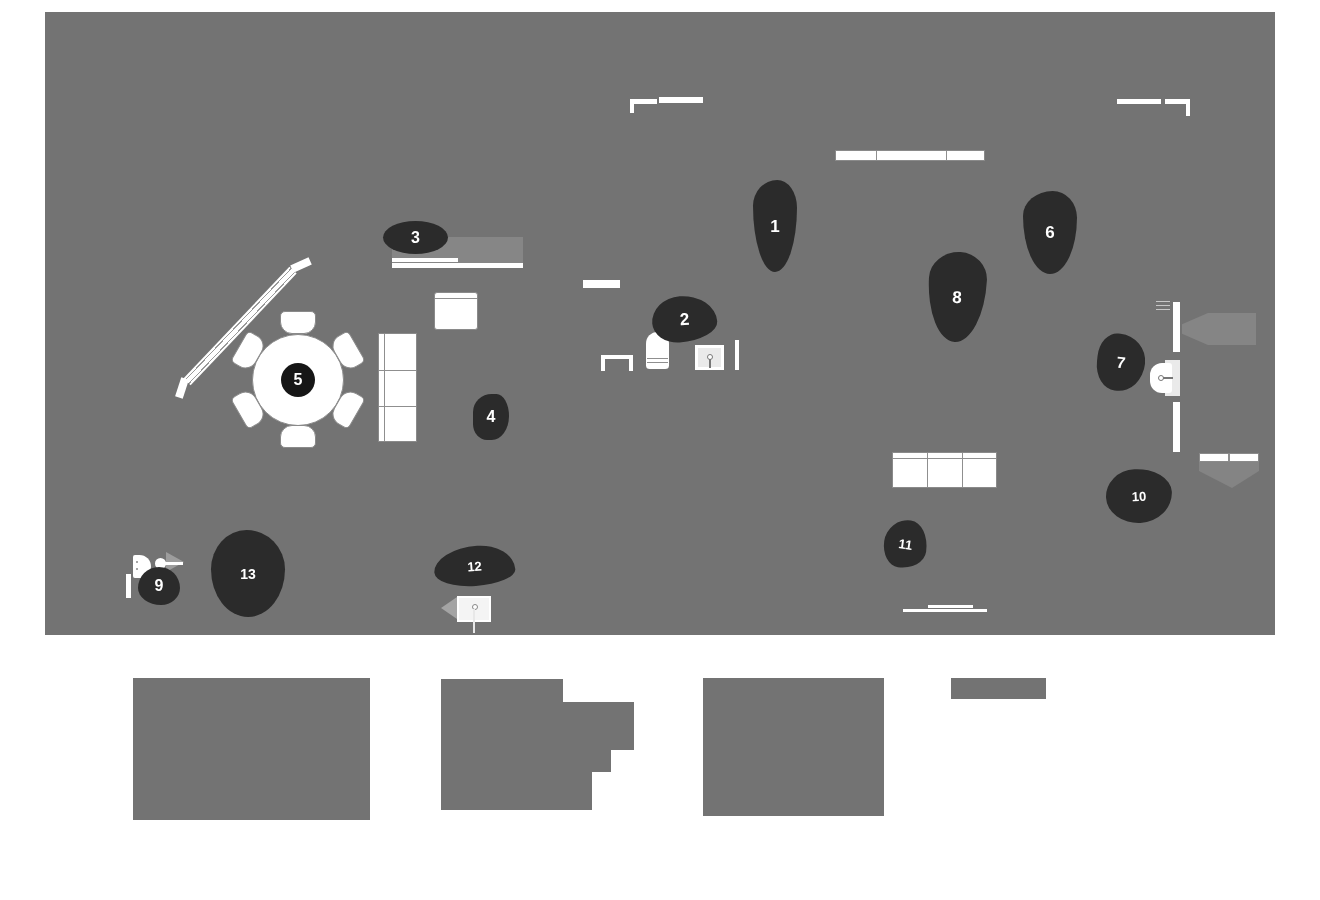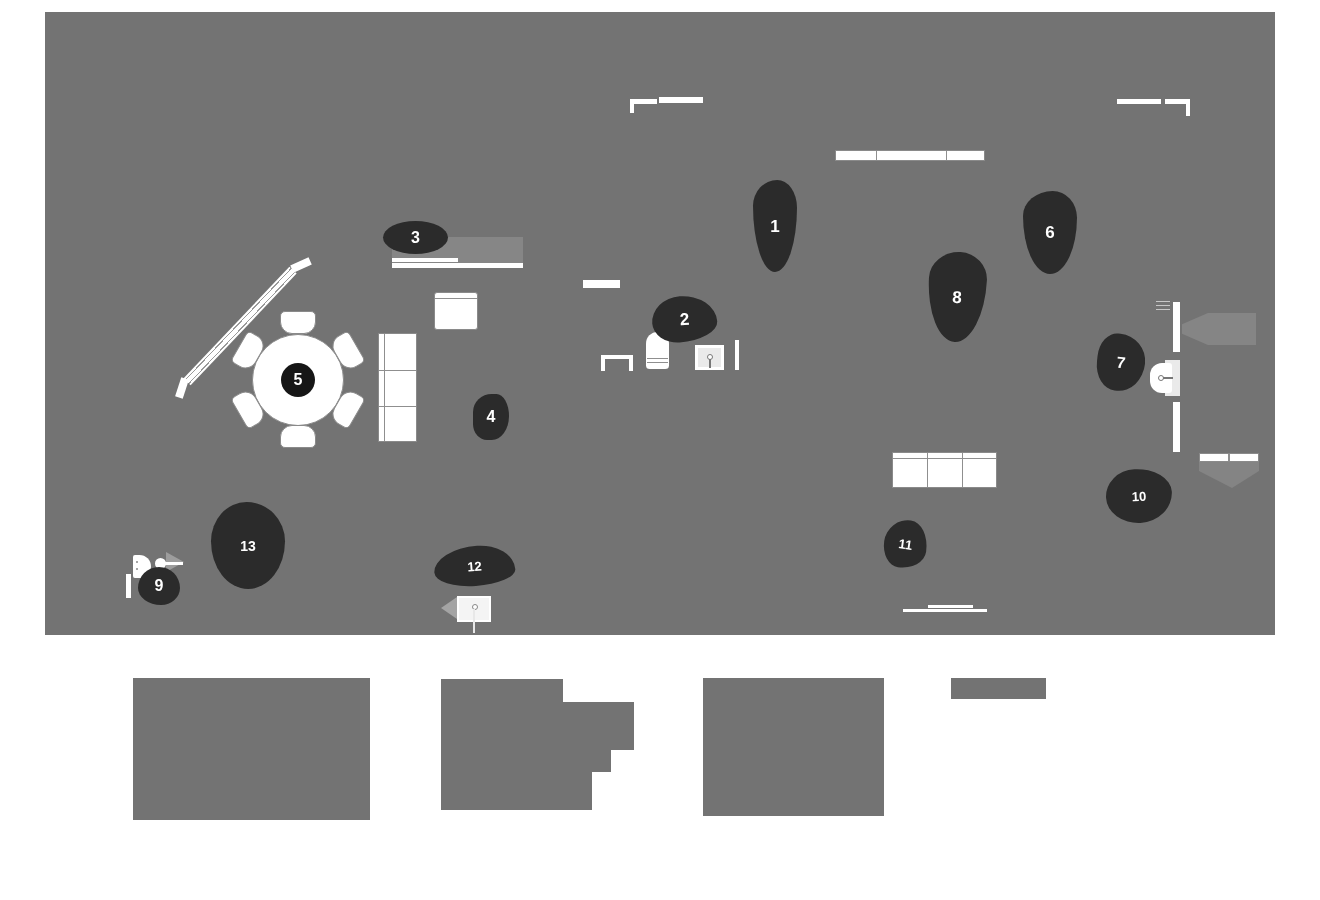--- a/index.html
+++ b/index.html
@@ -162,21 +162,21 @@
     </div>
 
   <div class="abs marker" style="left:884px;top:520px;width:43px;height:48px;font-size:13px;border-radius:55% 45% 60% 40% / 50% 60% 40% 50%;transform:rotate(8deg);">
       <span>11</span>
     </div>
 
   <div class="abs marker" style="left:434px;top:546px;width:81px;height:40px;font-size:13px;border-radius:55% 45% 50% 50% / 60% 65% 35% 40%;transform:rotate(-4deg);">
       <span>12</span>
     </div>
 
-  <div class="abs marker" style="left:211px;top:502px;width:74px;height:87px;font-size:14px;border-radius:48% 52% 50% 50% / 45% 45% 55% 55%;">
+  <div class="abs marker" style="left:211px;top:530px;width:74px;height:87px;font-size:14px;border-radius:48% 52% 50% 50% / 45% 45% 55% 55%;">
       <span>13</span>
     </div>
 
   <div class="abs legend-block" style="left:133px;top:678px;width:237px;height:142px;"></div>
   <div class="abs legend-block" style="left:441px;top:679px;width:193px;height:131px;clip-path:polygon(0px 0px,122px 0px,122px 23px,193px 23px,193px 71px,170px 71px,170px 93px,151px 93px,151px 131px,0px 131px);"></div>
   <div class="abs legend-block" style="left:703px;top:678px;width:181px;height:138px;"></div>
   <div class="abs legend-block" style="left:951px;top:678px;width:95px;height:21px;"></div>
 
 </div>
 

